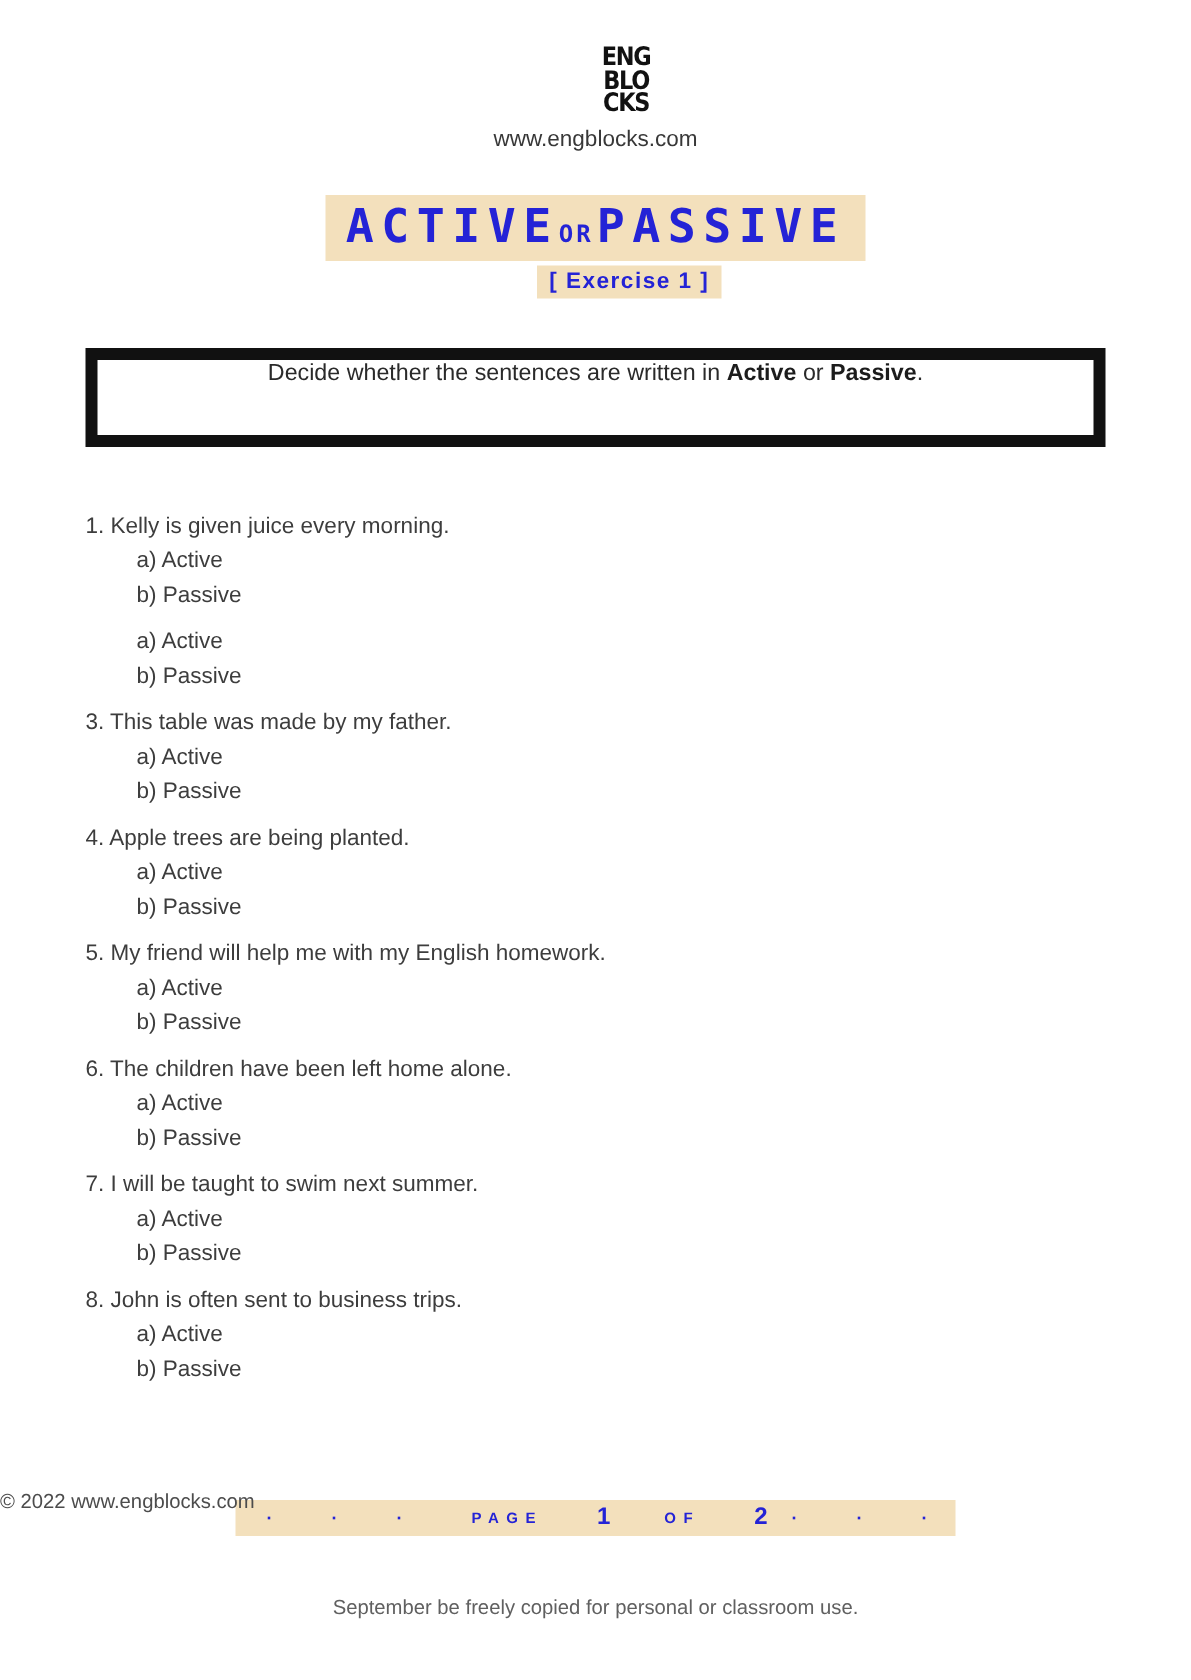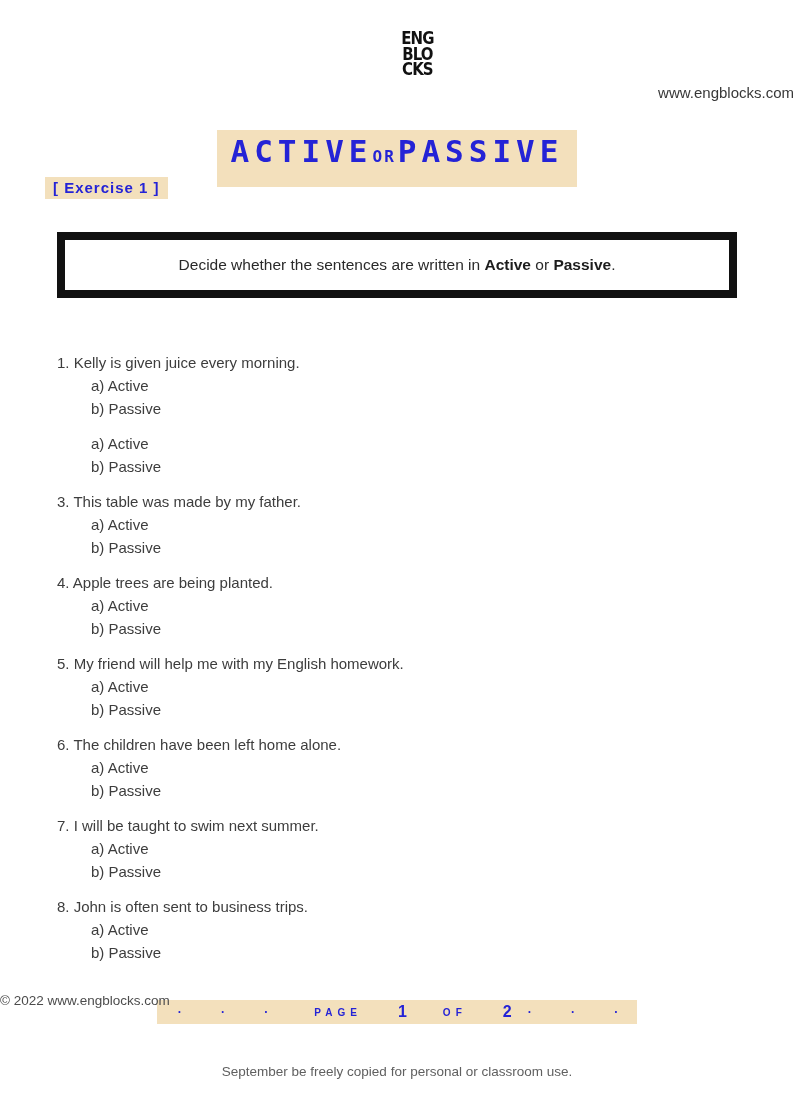--- a/index.html
+++ b/index.html
@@ -25,57 +25,57 @@
   }
   .logo-inner{
     display:inline-block;
     font-family:"DejaVu Sans",sans-serif;
     font-weight:bold;color:var(--ink);
     font-size:17px;line-height:15.5px;letter-spacing:-1px;
     transform:scaleX(0.88);transform-origin:center top;
   }
   .site-url{
     position:absolute;top:84px;left:0;width:100%;
-    text-align:right;font-size:15px;color:#383838;
+    text-align:center;font-size:15px;color:#383838;
   }
   
   .title-row{position:absolute;top:130px;left:0;width:100%;text-align:center;}
   .title-band{
     display:inline-block;background:var(--beige);
-    padding:3px 14px 18px 14px;
+    padding:3px 14px 5px 14px;
     text-align:center;
   }
   .title-band .w{
     font-family:"DejaVu Sans Mono","Liberation Mono",monospace;
     font-weight:bold;color:var(--accent-blue);
     font-size:31px;letter-spacing:5px;vertical-align:baseline;
   }
   .title-band .conn{
     font-family:"DejaVu Sans Mono","Liberation Mono",monospace;
     font-weight:bold;color:var(--accent-blue);
     font-size:16px;letter-spacing:2px;vertical-align:baseline;
     margin:0 2px 0 0;
   }
-  .exercise-row{position:absolute;top:177px;left:0;width:100%;padding-left:45px;}
+  .exercise-row{position:absolute;top:177px;left:0;width:100%;text-align:center;padding-left:45px;}
   .exercise-badge{
     display:inline-block;background:var(--beige);
     color:var(--accent-blue);font-weight:bold;font-size:15px;
     letter-spacing:1px;padding:2px 8px 3px 8px;
   }
   
   .instruction-box{
     position:absolute;top:232px;left:57px;width:680px;height:66px;
     border:8px solid var(--ink);background:#ffffff;
-    display:flex;align-items:center;justify-content:center;
+    display:flex;align-items:flex-start;justify-content:center;
   }
   .instruction-text{font-size:15.5px;color:#2a2a2a;}
   .instruction-text b{font-weight:bold;color:#1c1c1c;}
   
   .questions{position:absolute;top:339px;left:57px;width:680px;}
-  .question-block{margin-bottom:8px;margin-top:12px;}
+  .question-block{margin-bottom:8px;}
   .q-line{font-size:15px;line-height:23px;color:var(--body-text);}
   .q-option{font-size:15px;line-height:23px;color:var(--body-text);margin-left:34px;}
   
   .page-bar{
     position:absolute;top:1000px;left:157px;width:480px;height:24px;
     background:var(--beige);
     display:flex;align-items:center;justify-content:center;
     color:var(--accent-blue);
   }
   .page-bar .dots{font-size:12px;font-weight:bold;letter-spacing:18px;margin:0 2px 0 20px;}

